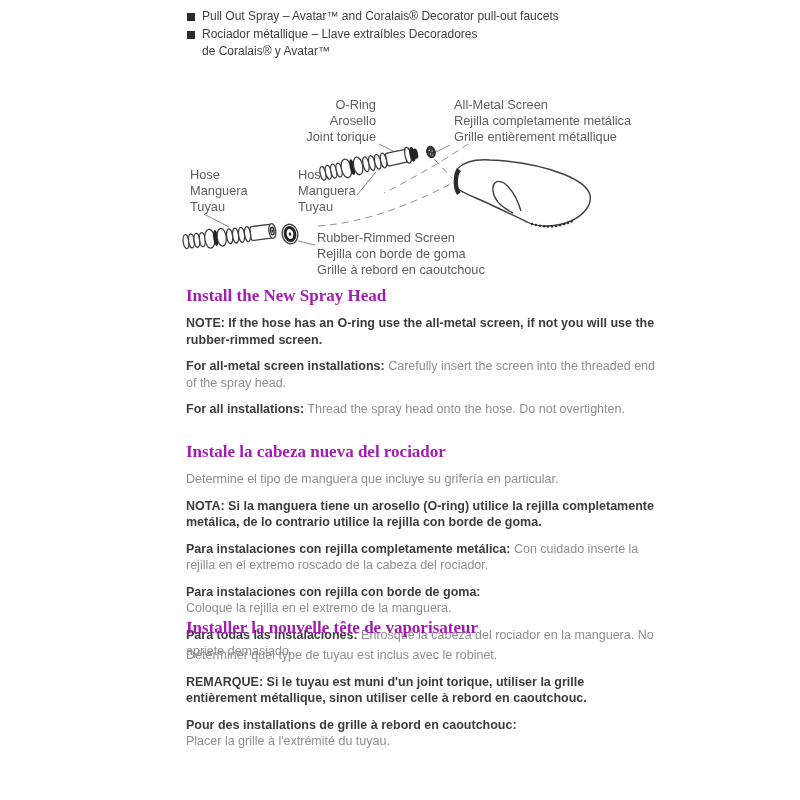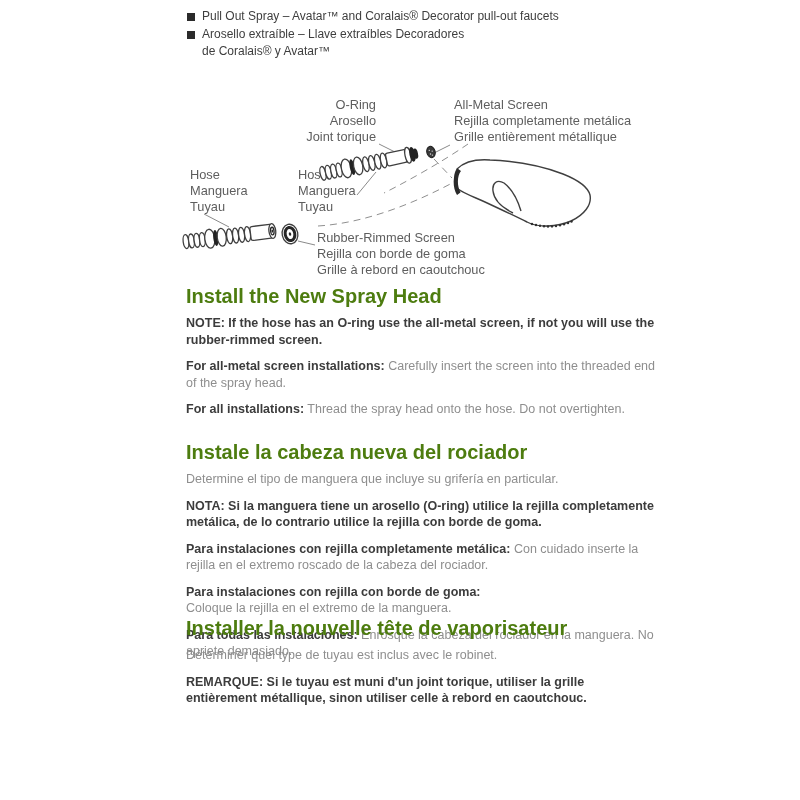--- a/index.html
+++ b/index.html
@@ -15,42 +15,42 @@
   .bullet .txt span{display:block;}
   
   .diagram{position:absolute;left:180px;top:92px;width:470px;height:198px;}
   svg text{font-family:"Liberation Sans",sans-serif;font-size:12.8px;fill:#5e5e5e;}
   .lineart{stroke:#3f3f3f;stroke-width:1.3;fill:#ffffff;}
   .darkfill{fill:#222222;stroke:none;}
   .leader{stroke:#8a8a8a;stroke-width:1;fill:none;}
   .dashed{stroke:#8f8f8f;stroke-width:1;fill:none;stroke-dasharray:7 5;}
   
   .sec{position:absolute;left:186px;width:472px;font-size:12.5px;line-height:16.5px;color:#8e8e8e;}
-  .sec h2{font-size:20px;line-height:20px;margin:0 0 9px 0;color:#4d7c0f;font-weight:bold;}
+  .sec h2{font-size:17px;line-height:20px;margin:0 0 9px 0;color:#a21caf;font-weight:bold;font-family:Liberation Serif, serif;}
   .sec p{margin:0 0 10px 0;}
   .sec p.note{color:#3c3c3c;font-weight:bold;}
   .sec .lead{color:#3c3c3c;font-weight:bold;}
   .sec-en{top:286px;}
   .sec-es{top:442px;}
   .sec-fr{top:618px;}
 </style>
 </head>
 <body>
 
 <div class="bullets">
   <div class="bullet">
     <span class="sq"></span>
     <div class="txt">
       <span>Pull Out Spray – Avatar™ and Coralais® Decorator pull-out faucets</span>
     </div>
   </div>
   <div class="bullet">
     <span class="sq"></span>
     <div class="txt">
-      <span>Arosello extraíble – Llave extraíbles Decoradores</span>
+      <span>Rociador métallique – Llave extraíbles Decoradores</span>
       <span>de Coralais® y Avatar™</span>
     </div>
   </div>
 </div>
 
 <div class="diagram">
   <svg width="470" height="198" viewBox="0 0 470 198">
 
     <path class="dashed" d="M288,52 C262,70 226,90 204,101"></path>
     <path class="dashed" d="M138,134 C185,131 233,112 276,89"></path>
@@ -195,14 +195,18 @@
   <p class="step">
     <span class="lead">Para todas las instalaciones:</span>
     <span>Enrosque la cabeza del rociador en la manguera. No apriete demasiado.</span>
   </p>
 </div>
 
 <div class="sec sec-fr">
   <h2>Installer la nouvelle tête de vaporisateur</h2>
   <p class="intro">Déterminer quel type de tuyau est inclus avec le robinet.</p>
   <p class="note">REMARQUE: Si le tuyau est muni d'un joint torique, utiliser la grille entièrement métallique, sinon utiliser celle à rebord en caoutchouc.</p>
+  <p class="step">
+    <span class="lead">Pour des installations de grille à rebord en caoutchouc:</span><br>
+    <span>Placer la grille à l'extrémité du tuyau.</span>
+  </p>
 
 </div>
 
 </body></html>

